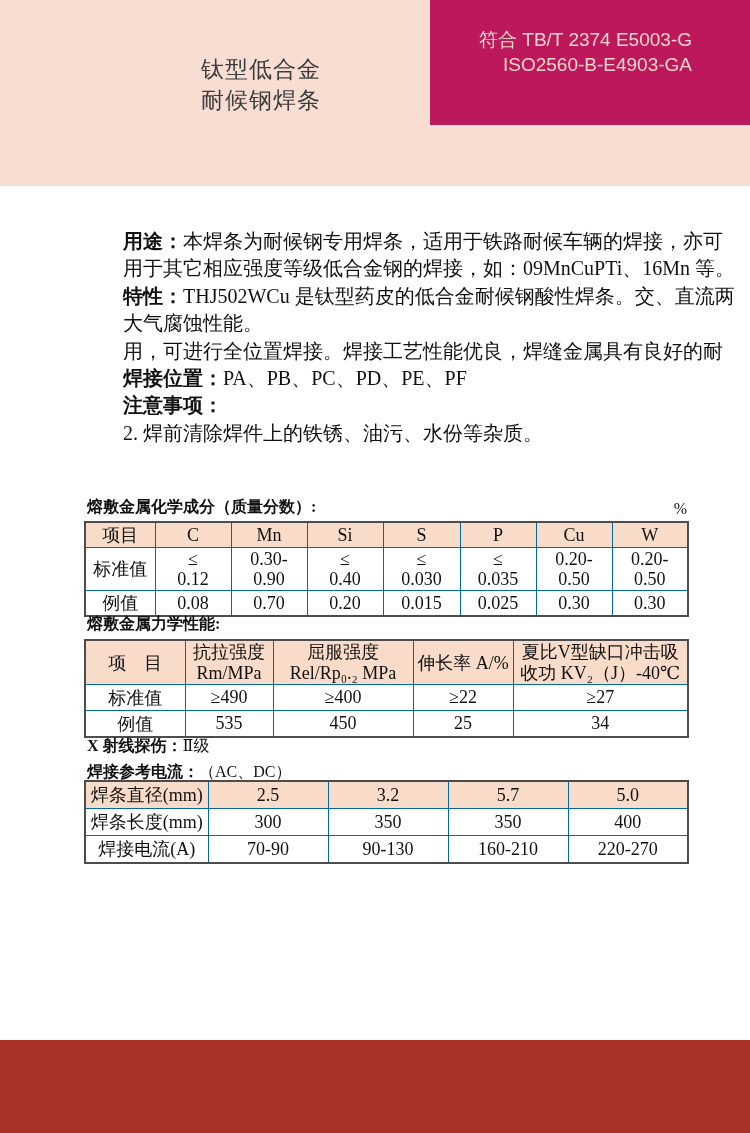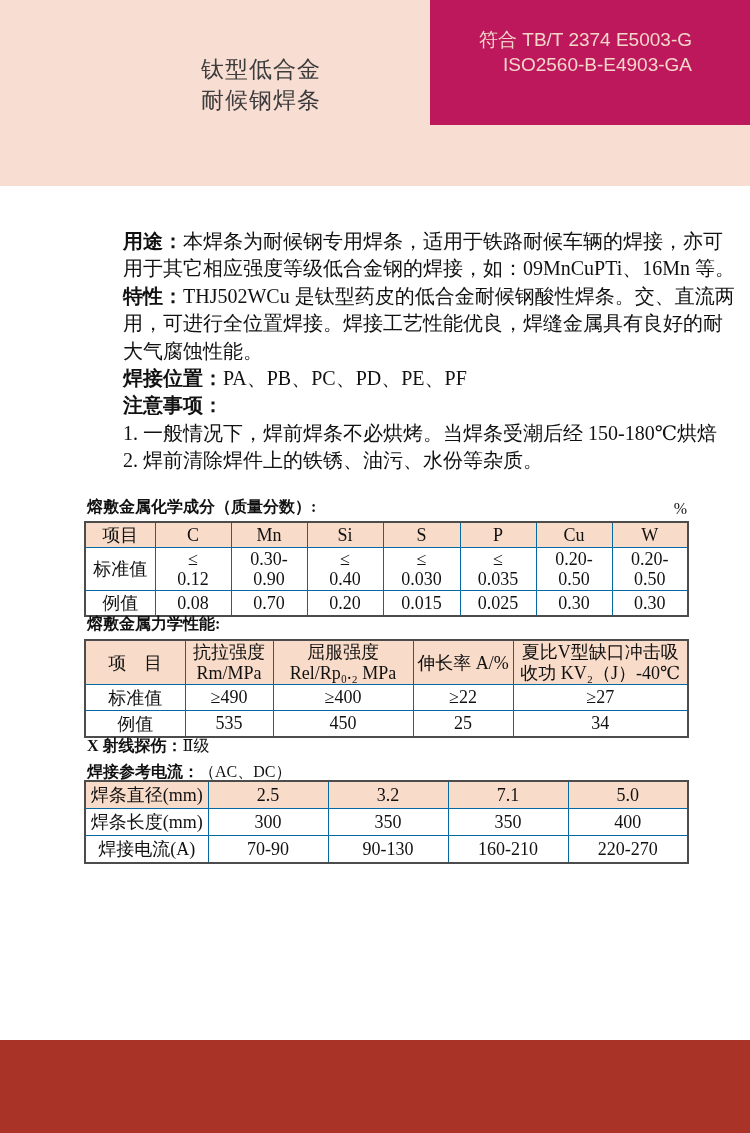--- a/index.html
+++ b/index.html
@@ -75,25 +75,24 @@
     <div class="standards-box">
       <div>符合 TB/T 2374 E5003-G</div>
       <div>ISO2560-B-E4903-GA</div>
     </div>
   </div>
 
   <div class="content-lines">
     <div class="tline"><span class="b">用途：</span><span>本焊条为耐候钢专用焊条，适用于铁路耐候车辆的焊接，亦可</span></div>
     <div class="tline"><span class="b"></span><span>用于其它相应强度等级低合金钢的焊接，如：09MnCuPTi、16Mn 等。</span></div>
     <div class="tline"><span class="b">特性：</span><span>THJ502WCu 是钛型药皮的低合金耐候钢酸性焊条。交、直流两</span></div>
+    <div class="tline"><span class="b"></span><span>大气腐蚀性能。</span></div>
     <div class="tline"><span class="b"></span><span>用，可进行全位置焊接。焊接工艺性能优良，焊缝金属具有良好的耐</span></div>
-    <div class="tline"><span class="b"></span><span>大气腐蚀性能。</span></div>
     <div class="tline"><span class="b">焊接位置：</span><span>PA、PB、PC、PD、PE、PF</span></div>
     <div class="tline"><span class="b">注意事项：</span><span></span></div>
-    <div class="tline"><span class="b"></span><span>1. 一般情况下，焊前焊条不必烘烤。当焊条受潮后经 150-180℃烘焙</span></div>
     <div class="tline"><span class="b"></span><span>2. 焊前清除焊件上的铁锈、油污、水份等杂质。</span></div>
   </div>
 
   <div class="sec-heading" style="top:497px;">熔敷金属化学成分（质量分数）:</div>
   <div class="unit-label" style="top:500px;">%</div>
 
   <table class="spec" id="chem-table">
     <colgroup>
       <col style="width:70px">
         <col style="width:76px">
@@ -192,21 +191,21 @@
         <col style="width:120px">
         <col style="width:120px">
         <col style="width:120px">
         <col style="width:120px">
     </colgroup>
     <tbody>
         <tr class="pink">
       <td>焊条直径(mm)</td>
       <td>2.5</td>
       <td>3.2</td>
-      <td>7.1</td>
+      <td>5.7</td>
       <td>5.0</td>
     </tr>
     <tr>
       <td>焊条长度(mm)</td>
       <td>300</td>
       <td>350</td>
       <td>350</td>
       <td>400</td>
     </tr>
     <tr>

